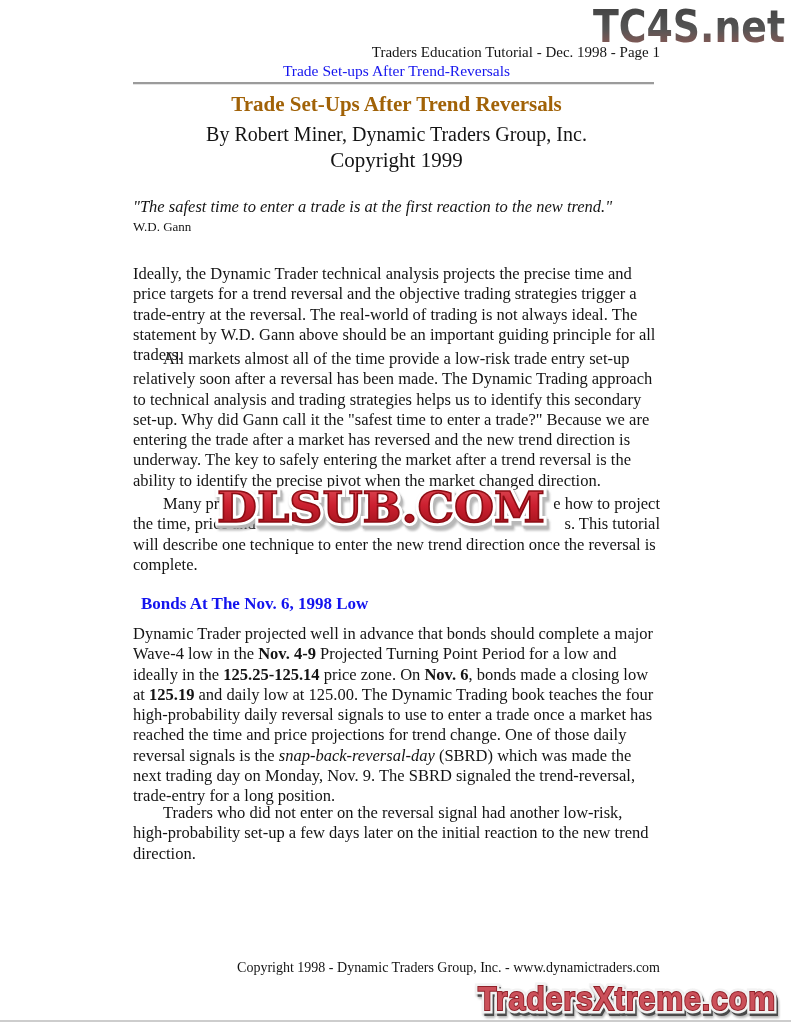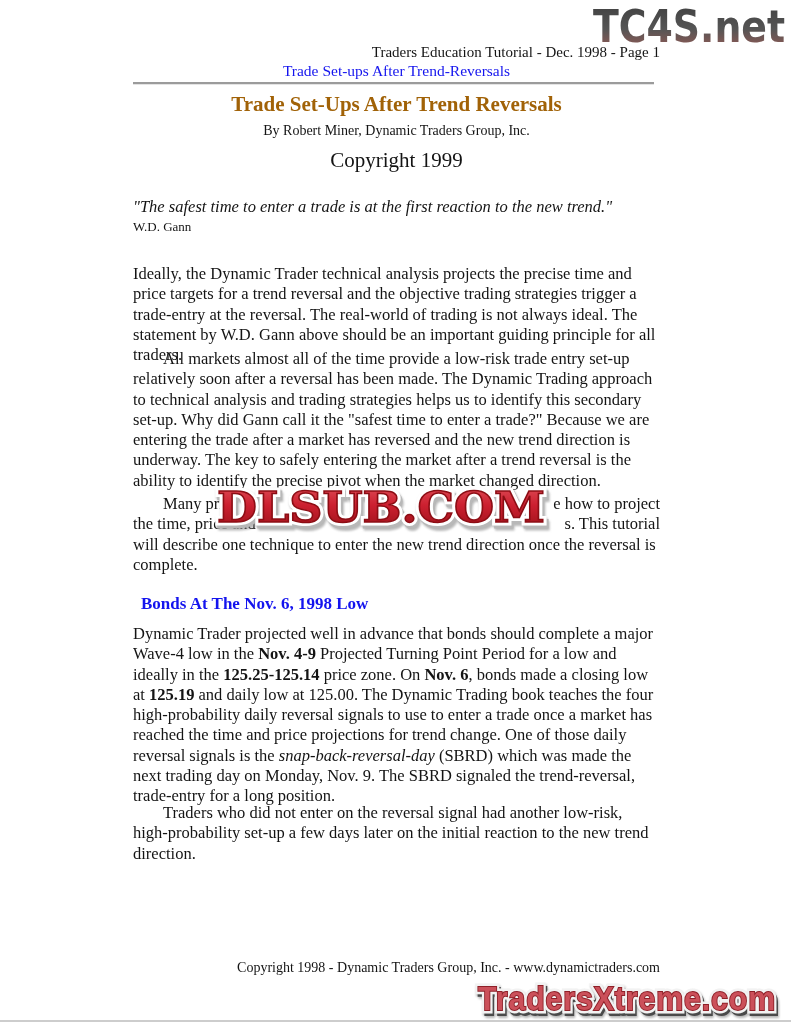--- a/index.html
+++ b/index.html
@@ -12,21 +12,21 @@
   .center{text-align:center;}
   .bold{font-weight:bold;}
   .italic{font-style:italic;}
   .header-line1{top:44px;font-size:15px;text-align:right;}
   .header-line2{top:62px;font-size:15.5px;font-weight:normal;color:#1414ee;}
   .rule{
     left:133px;top:82px;width:521px;height:0;
     border-top:2px solid #9b9b9b;border-bottom:1px solid #e4e4e4;
   }
   .doc-title{top:92px;font-size:21px;font-weight:bold;color:#a16207;}
-  .byline{top:123px;font-size:14px;}
+  .byline{top:123px;font-size:20px;}
   .copyright1999{top:148px;font-size:21px;}
   .quote-line{top:197px;font-size:16.5px;font-style:italic;}
   .quote-attrib{top:219px;font-size:13px;font-family:Liberation Serif, serif;}
   .body-par{margin:0;font-size:16.5px;line-height:20.3px;text-align:left;}
   .indent{text-indent:30px;}
   .p1{top:264px;}
   .p2{top:349px;}
   .p3{top:494px;}
   .p3-line{display:flex;justify-content:space-between;font-size:16.5px;line-height:20.3px;}
   .p3-line .lead{padding-left:30px;}

